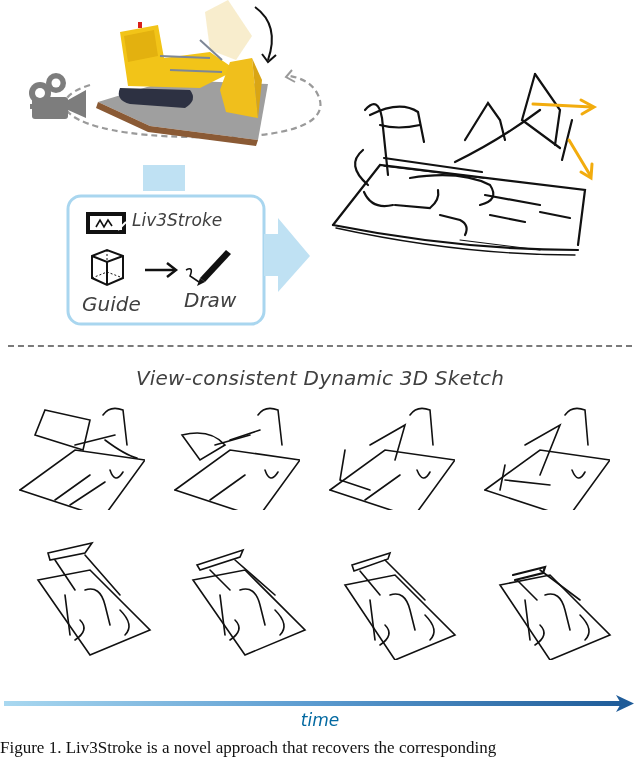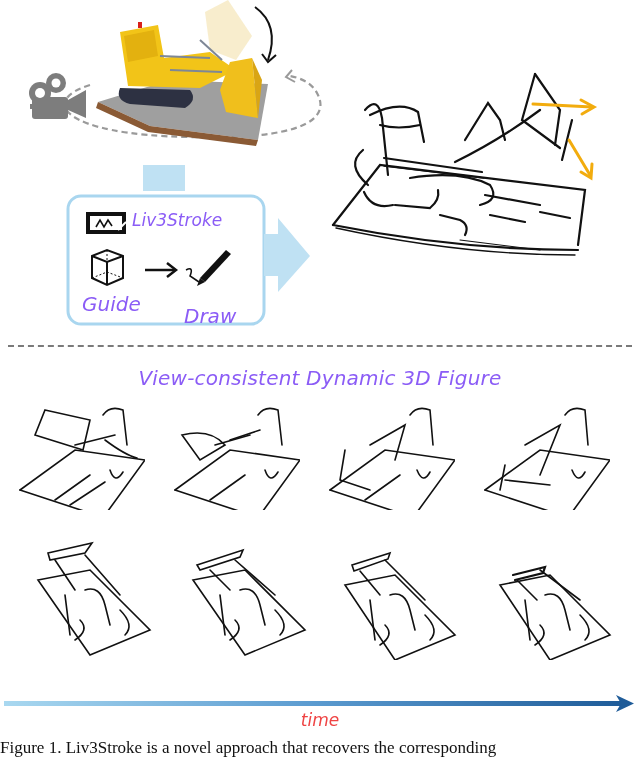--- a/index.html
+++ b/index.html
@@ -1,23 +1,23 @@
 <!DOCTYPE html>
 <html><head>
   <meta charset="utf-8">
   <style>
     html, body { margin: 0; padding: 0; background: #ffffff; }
     body { width: 640px; height: 758px; position: relative; overflow: hidden; font-family: "DejaVu Sans", sans-serif; }
-    .hand { font-family: "DejaVu Sans", sans-serif; font-style: italic; color: #8b5cf6; }
+    .hand { font-family: "DejaVu Sans", sans-serif; font-style: italic; color: #404040; }
     #teaser-svg { position: absolute; left: 0; top: 0; width: 640px; height: 340px; }
     #divider { position: absolute; left: 8px; top: 345px; width: 624px; height: 0; border-top: 2px dashed #7a7a7a; }
     #section-title { position: absolute; left: 0; top: 366px; width: 640px; text-align: center; font-size: 20px; letter-spacing: 0.2px; }
     .sketch { position: absolute; }
     #time-axis { position: absolute; left: 4px; top: 694px; width: 632px; height: 20px; }
-    #time-label { position: absolute; left: 0; top: 710px; width: 640px; text-align: center; font-size: 17px; color: #ef4444; }
+    #time-label { position: absolute; left: 0; top: 710px; width: 640px; text-align: center; font-size: 17px; color: #0369a1; }
     #caption { position: absolute; left: 0; top: 738px; width: 660px; font-family: "Liberation Serif", serif; font-size: 17px; color: #111; white-space: nowrap; }
     .box-title { position: absolute; font-size: 17px; }
     .box-label { position: absolute; font-size: 20px; }
   </style>
 </head>
 <body>
 
 <svg id="teaser-svg" viewBox="0 0 640 340" xmlns="http://www.w3.org/2000/svg">
 
   <g>
@@ -123,25 +123,25 @@
   <g stroke="#f2ac0e" stroke-width="3" fill="none" stroke-linecap="round">
     <path d="M 533 104 L 592 107"></path>
     <path d="M 581 100 L 594 107 L 582 114"></path>
     <path d="M 569 140 L 590 175"></path>
     <path d="M 581 172 L 591 178 L 592 164"></path>
   </g>
 </svg>
 
 <span class="box-title hand" style="left:132px; top:210px;">Liv3Stroke</span>
 <span class="box-label hand" style="left:82px; top:292px;">Guide</span>
-<span class="box-label hand" style="left:184px; top:304px;text-align:center;">Draw</span>
+<span class="box-label hand" style="left:184px; top:288px;text-align:center;">Draw</span>
 
 <div id="divider"></div>
 
-<div id="section-title" class="hand">View-consistent Dynamic 3D Figure</div>
+<div id="section-title" class="hand">View-consistent Dynamic 3D Sketch</div>
 
 <svg class="sketch" style="left:15px; top:400px;" width="130" height="110" viewBox="0 0 130 110">
   <g fill="none" stroke="#111" stroke-width="1.6" stroke-linecap="round">
     <path d="M 5 90 L 60 50 L 130 60 L 90 115"></path>
     <path d="M 5 90 L 90 118"></path>
     <path d="M 30 10 L 75 20 L 68 50 L 20 35 Z"></path>
     <path d="M 88 15 Q 95 5, 108 10 L 112 45"></path>
     <path d="M 90 40 Q 110 55, 122 58"></path>
     <path d="M 60 45 L 100 35"></path>
     <path d="M 95 70 Q 100 85, 108 72"></path>

